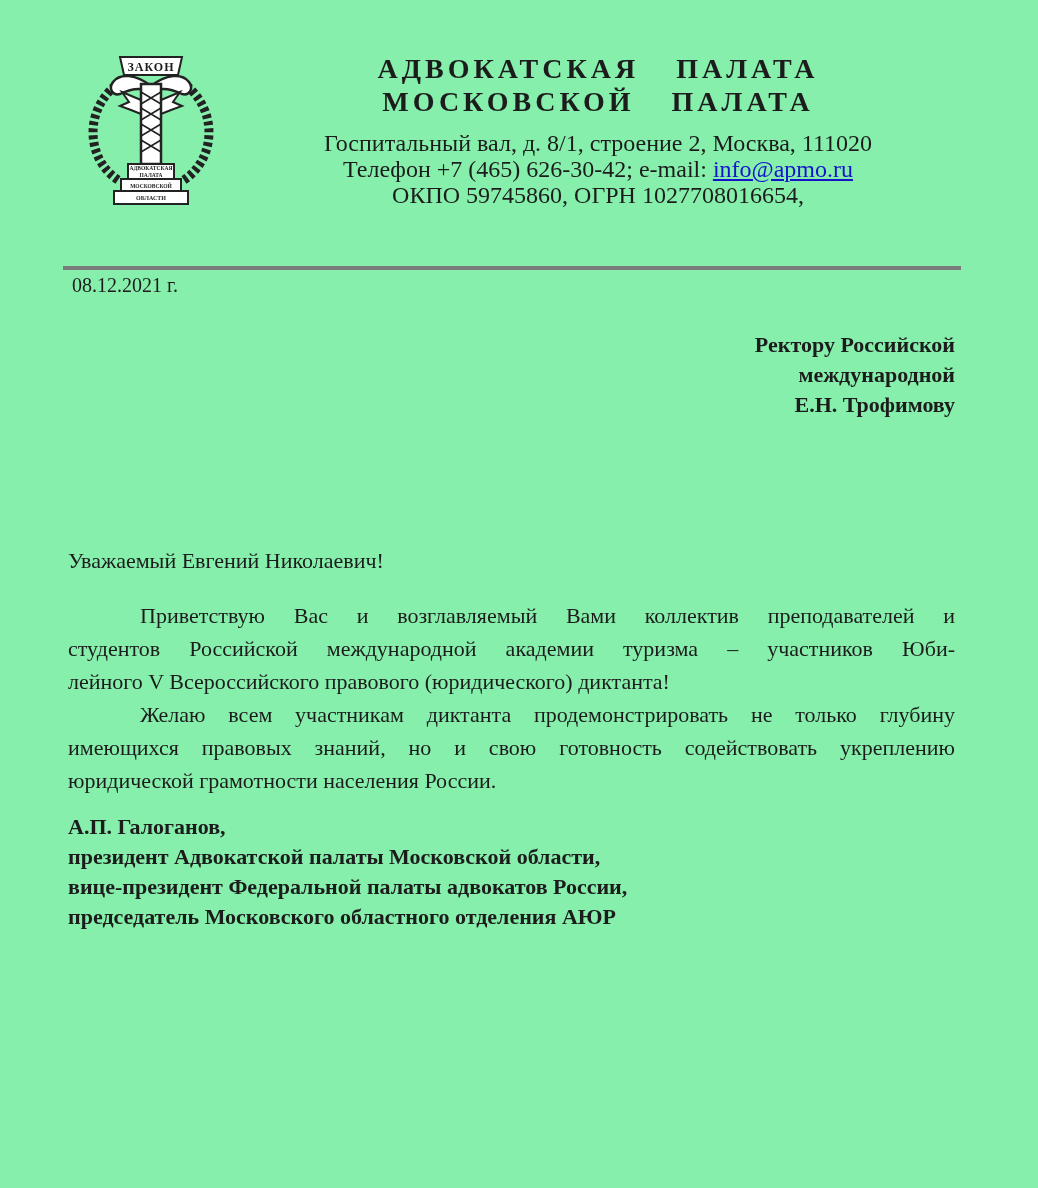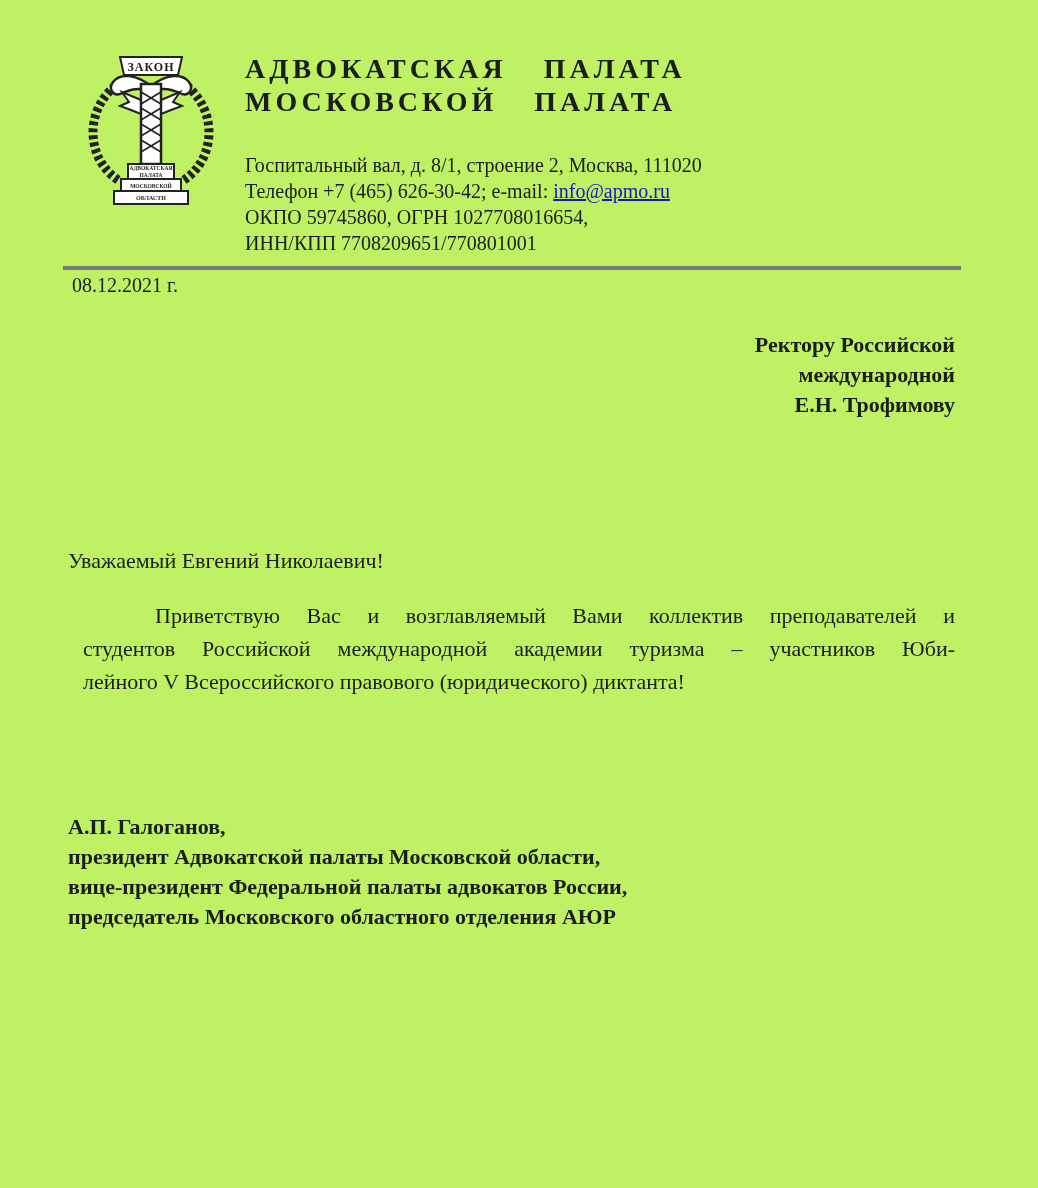--- a/index.html
+++ b/index.html
@@ -1,34 +1,34 @@
 <!DOCTYPE html>
 <html><head>
 <meta charset="utf-8">
 <style>
   html,body { margin:0; padding:0; background:#ffffff; }
   .page {
     position:relative; width:1038px; height:1188px; overflow:hidden;
-    background:#bef264; color:#1c1c1c;
+    background:#86efac; color:#1c1c1c;
     font-family:"Liberation Serif","DejaVu Serif",serif;
   }
   
   .logo { position:absolute; left:84px; top:54px; width:134px; height:158px; }
-  .org-block { position:absolute; left:245px; top:52px; width:720px; }
+  .org-block { position:absolute; left:238px; top:52px; width:720px; text-align:center; }
   .org-title { font-weight:bold; font-size:28px; line-height:33px; letter-spacing:4px; word-spacing:26px; white-space:nowrap; }
-  .contact-block { margin-top:34px; font-size:20px; line-height:26px; }
+  .contact-block { margin-top:12px; font-size:24px; line-height:26px; }
   .email-link { color:#1414cc; text-decoration:underline; cursor:pointer;font-family:Liberation Serif, serif; }
   .rule { position:absolute; left:63px; top:266px; width:898px; height:4px; background:#7b7b7b; }
   .date { position:absolute; left:72px; top:274px; font-size:20px; }
   
   .recipient { position:absolute; right:83px; top:330px; text-align:right; font-weight:bold; font-size:22px; line-height:30px; }
   
   .salutation { position:absolute; left:68px; top:548px; width:887px; font-size:22px; }
   .letter-body { position:absolute; left:68px; top:599px; width:887px; font-size:22px; line-height:33px; }
-  .bline { text-align:justify; text-align-last:justify;margin-left:15px; }
+  .bline { text-align:justify; text-align-last:justify; }
   .bline.last { text-align-last:left; }
   .bline.indent { text-indent:72px; }
   
   .signature { position:absolute; left:68px; top:812px; font-weight:bold; font-size:22px; line-height:30px; }
   svg text { font-family:"Liberation Serif","DejaVu Serif",serif; fill:#1c1c1c; }
 </style>
 </head>
 <body>
 
 <div class="page">
@@ -59,21 +59,20 @@
     <text x="67" y="146" font-size="6" font-weight="bold" text-anchor="middle">ОБЛАСТИ</text>
   </svg>
 
   <div class="org-block">
     <div class="org-title">АДВОКАТСКАЯ ПАЛАТА</div>
     <div class="org-title">МОСКОВСКОЙ ПАЛАТА</div>
     <div class="contact-block">
       <div>Госпитальный вал, д. 8/1, строение 2, Москва, 111020</div>
       <div><span>Телефон +7 (465) 626-30-42; e-mail: </span><a class="email-link">info@apmo.ru</a></div>
       <div>ОКПО 59745860, ОГРН 1027708016654,</div>
-      <div>ИНН/КПП 7708209651/770801001</div>
     </div>
   </div>
 
   <div class="rule"></div>
 
   <div class="date">08.12.2021 г.</div>
 
   <div class="recipient">
       <div>Ректору Российской</div>
       <div>международной</div>
@@ -81,20 +80,25 @@
     </div>
 
   <div class="salutation">Уважаемый Евгений Николаевич!</div>
 
   <div class="letter-body">
       <div>
         <div class="bline indent">Приветствую Вас и возглавляемый Вами коллектив преподавателей и</div>
         <div class="bline">студентов Российской международной академии туризма – участников Юби-</div>
         <div class="bline last">лейного V Всероссийского правового (юридического) диктанта!</div>
       </div>
+      <div>
+        <div class="bline indent">Желаю всем участникам диктанта продемонстрировать не только глубину</div>
+        <div class="bline">имеющихся правовых знаний, но и свою готовность содействовать укреплению</div>
+        <div class="bline last">юридической грамотности населения России.</div>
+      </div>
     </div>
 
   <div class="signature">
       <div>А.П. Галоганов,</div>
       <div>президент Адвокатской палаты Московской области,</div>
       <div>вице-президент Федеральной палаты адвокатов России,</div>
       <div>председатель Московского областного отделения АЮР</div>
     </div>
 
 </div>

